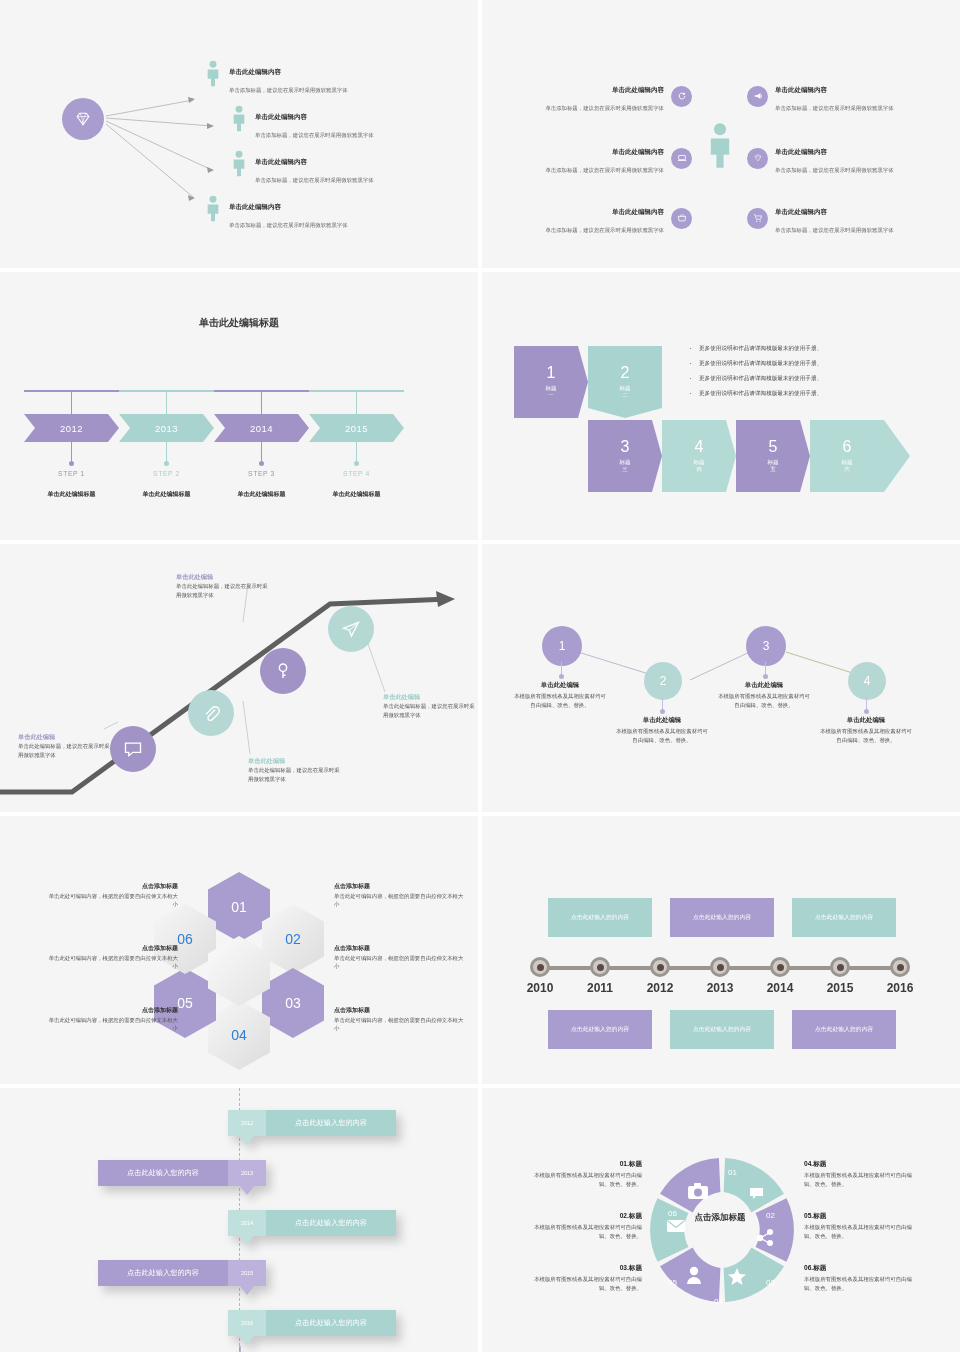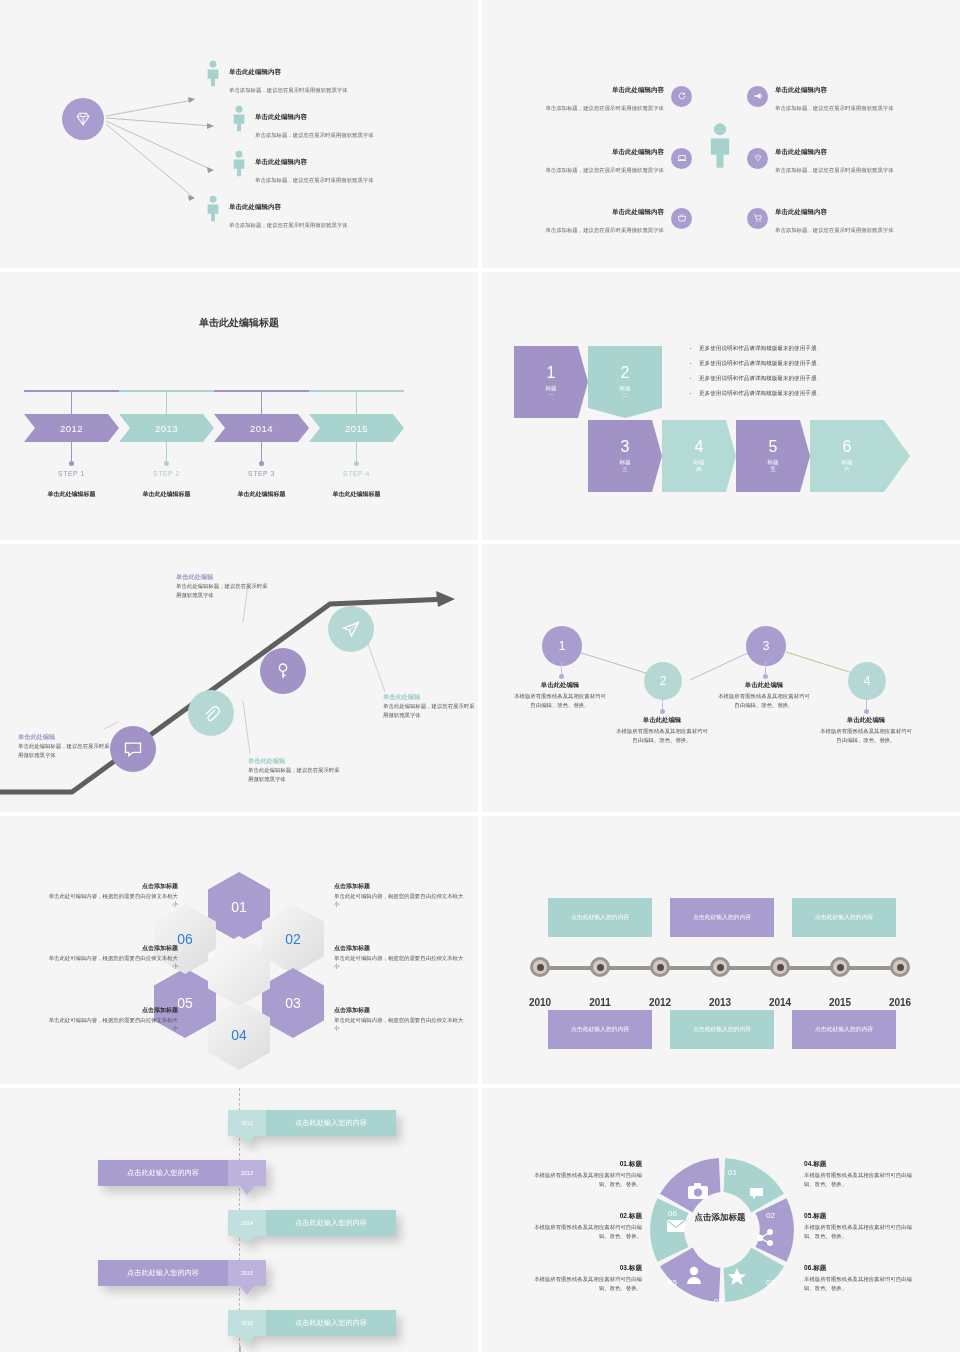--- a/index.html
+++ b/index.html
@@ -99,21 +99,21 @@
   .s7-lab .t { font-size:6px; font-weight:bold; color:#333; margin-bottom:1px; }
   .s7-lab .d { font-size:5.4px; color:#555; line-height:1.55; }
 
   
   .s8-box { position:absolute; width:104px; height:39px; display:flex; align-items:center; justify-content:center;
             font-size:5.8px; color:#fff; }
   .s8-rail { position:absolute; left:52px; top:150px; width:372px; height:4px; background:#9b9590; border-radius:2px; }
   .s8-node { position:absolute; top:141px; width:20px; height:20px; border-radius:50%;
              background:#cfcac5; border:3px solid #9b9590; display:flex; align-items:center; justify-content:center; }
   .s8-node i { width:7px; height:7px; border-radius:50%; background:#5b4a44; display:block; }
-  .s8-yr { position:absolute; top:181px; width:40px; text-align:center; font-size:10px; font-weight:bold; color:#3b3b3b; }
+  .s8-yr { position:absolute; top:165px; width:40px; text-align:center; font-size:12px; font-weight:bold; color:#3b3b3b; }
 
   
   .s9-dash { position:absolute; left:239px; top:0; width:0; height:268px; border-left:1.5px dashed #b9b3c9; }
   .s9-row { position:absolute; height:26px; display:flex; align-items:stretch;
             filter:drop-shadow(5px 6px 5px rgba(120,120,120,.35)); }
   .s9-yr { width:38px; display:flex; align-items:center; justify-content:center;
            font-size:5.5px; color:#ffffff; }
   .s9-txt { width:130px; display:flex; align-items:center; justify-content:center;
             font-size:7.2px; color:#fff; }
   .s9-tip { position:absolute; top:26px; width:0; height:0;

